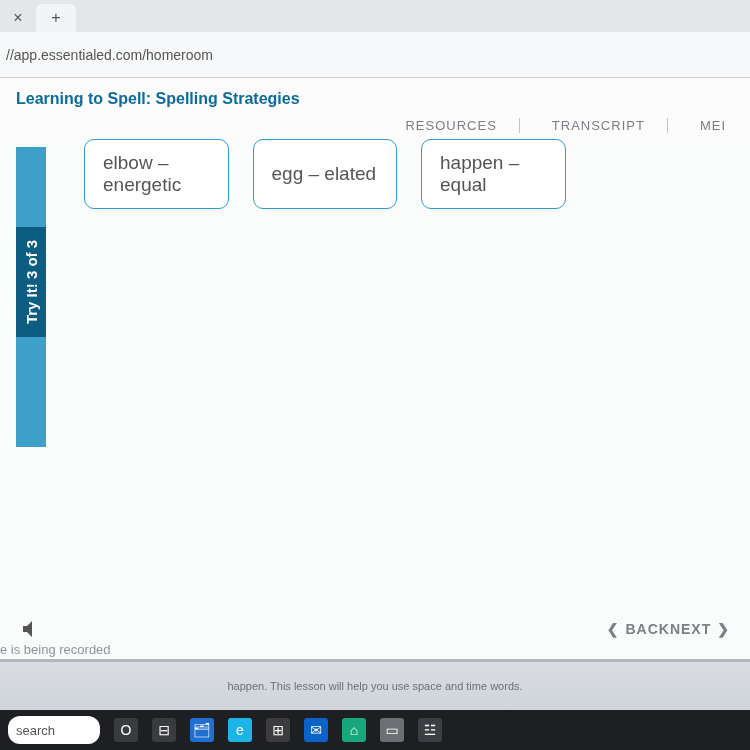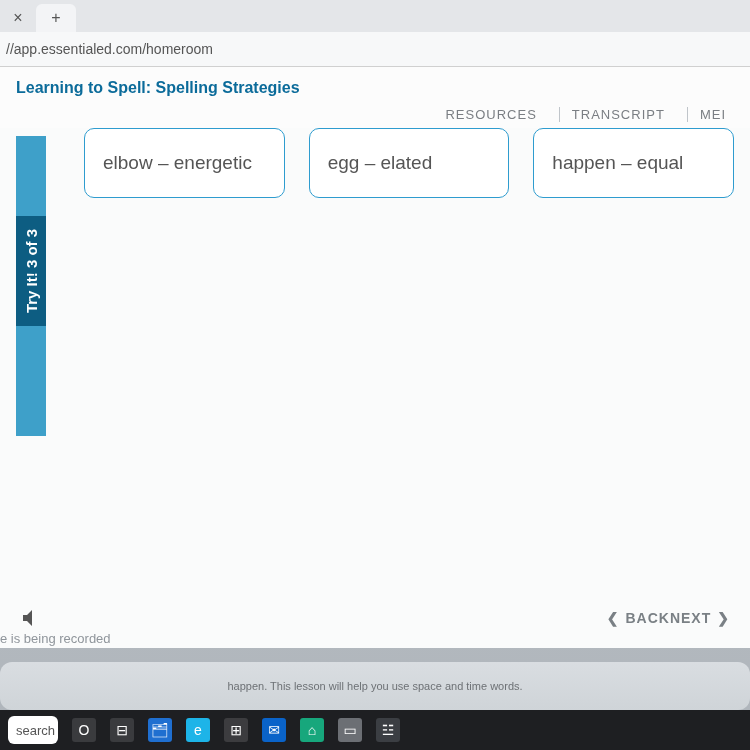--- a/index.html
+++ b/index.html
@@ -2,48 +2,48 @@
 <html><head>
 <meta charset="utf-8">
 <style>
   * { box-sizing: border-box; margin: 0; padding: 0; }
   html, body { width: 750px; height: 750px; overflow: hidden; font-family: Arial, Helvetica, sans-serif; background:#b9c0c6; }
   .screen { width:750px; height:750px; position:relative; background:linear-gradient(#c9ced3,#aeb4ba); }
   
   .tabstrip { height:32px; background:#e4e6e9; display:flex; align-items:flex-end; }
   .tab { width:40px; height:28px; border-top-left-radius:6px; border-top-right-radius:6px; background:#f3f4f6; display:flex; align-items:center; justify-content:center; margin-left:4px; color:#555; font-size:16px; }
   .tab.close { background:transparent; width:28px; }
-  .addrbar { height:35px; background:#f7f8f9; border-bottom:1px solid #d0d0d0; display:flex; align-items:center; padding:0 6px; color:#555; font-size:14px; }
+  .addrbar { height:46px; background:#f7f8f9; border-bottom:1px solid #d0d0d0; display:flex; align-items:center; padding:0 6px; color:#555; font-size:14px; }
   .addr-text { white-space:nowrap; }
   
   .lesson-head { background:#fcfcfc; padding:12px 16px 0 16px; }
   .lesson-title { color:#0b6b9a; font-size:16px; font-weight:700; }
   .tools { display:flex; gap:22px; justify-content:flex-end; color:#7a7e83; font-size:13px; letter-spacing:1px; padding:10px 8px 6px 0; }
-  .tools span { border-left:1px solid #c0c5ca; padding-left:12px; }
+  .tools span { border-left:1px solid #c0c5ca; padding-left:32px; }
   .tools span:first-child { border-left:none; padding-left:0;margin-left:19px; }
   
   .content { position:relative; background:#fafbfb; height:520px; padding:0 12px 0 70px; }
   .sidebar { position:absolute; left:16px; top:8px; width:30px; height:300px; background:#3ea0c9; }
   .sidebar .marker { position:absolute; left:0; top:80px; width:30px; height:110px; background:#0d5d82; }
   .sidebar .label { position:absolute; left:50%; top:135px; transform:translate(-50%,-50%) rotate(-90deg); color:#fff; font-size:15px; font-weight:600; white-space:nowrap; }
   .question { font-size:22px; font-weight:700; color:#2e2e2e; line-height:1.35; padding:8px 4px 22px 14px; }
-  .choices { display:grid; grid-template-columns:1fr 1fr 1fr; gap:20px 24px; padding-left:14px; padding-right:4px; }
+  .choices { display:grid; grid-template-columns:1fr 1fr 1fr 1fr; gap:20px 24px; padding-left:14px; padding-right:4px; }
   .choice { border:1.5px solid #2e9ccf; border-radius:10px; height:70px; display:flex; align-items:center; padding:0 18px; font-size:19px; color:#555; background:#fff; cursor:pointer; }
   
   .navrow { position:absolute; bottom:18px; left:0; right:0; display:flex; align-items:center; padding:0 20px; color:#6d6f73; font-size:14px; }
   .speaker { width:24px; height:24px; color:#555; }
   .navrow .spacer { flex:1; }
   .navbtn { display:flex; align-items:center; gap:6px; color:#7a8085; font-weight:600; letter-spacing:1px; cursor:pointer; }
   .navbtn + .navbtn { }
   .recording { position:absolute; left:0; bottom:2px; font-size:13px; color:#8f959b;text-align:center; }
   
-  .peek { position:absolute; left:0; bottom:40px; width:100%; height:48px; background:linear-gradient(#d9dde1,#cfd4d8); font-size:11px; color:#6d7175; display:flex; align-items:center; justify-content:center; overflow:hidden;border-radius:12px; }
+  .peek { position:absolute; left:0; bottom:40px; width:100%; height:48px; background:linear-gradient(#d9dde1,#cfd4d8); font-size:11px; color:#6d7175; display:flex; align-items:center; justify-content:center; overflow:hidden; }
   
   .taskbar { position:absolute; bottom:0; left:0; width:100%; height:40px; background:#1e1f22; display:flex; align-items:center; padding:0 8px; gap:14px; }
-  .search { background:#fff; color:#555; font-size:13px; height:28px; width:50px; display:flex; align-items:center; padding:0 8px; border-radius:6px; }
+  .search { background:#fff; color:#555; font-size:13px; height:28px; width:92px; display:flex; align-items:center; padding:0 8px; border-radius:12px; }
   .ticon { width:24px; height:24px; border-radius:3px; display:flex; align-items:center; justify-content:center; font-size:14px; color:#fff; }
   .c-white{background:#3a3b3e;} .c-blue{background:#1f6fd0;} .c-edge{background:#1db4e8;} .c-store{background:#ffffff22;} .c-mail{background:#0a63c9;} .c-teal{background:#17a77c;} .c-gray{background:#6c6f74;} .c-steel{background:#3b3e43;}
   .angle{font-weight:bold;}
 </style>
 </head>
 <body>
 
 <div class="screen">
 
   <div class="tabstrip">

